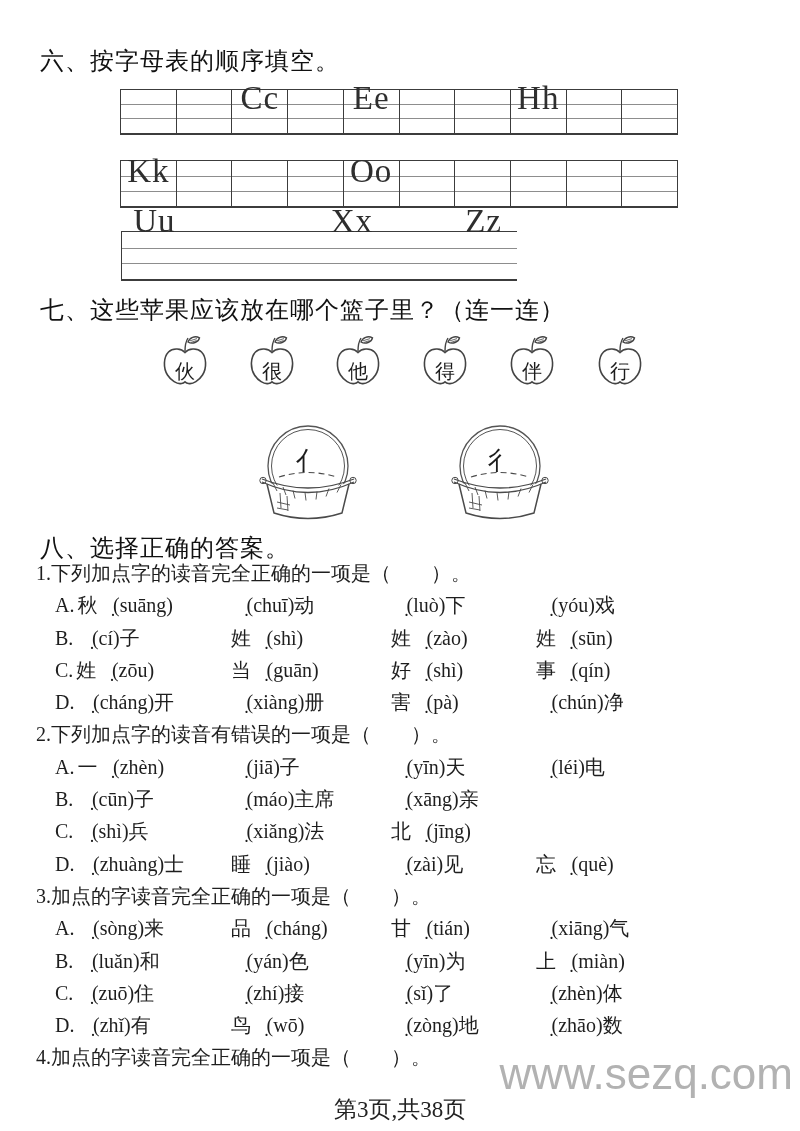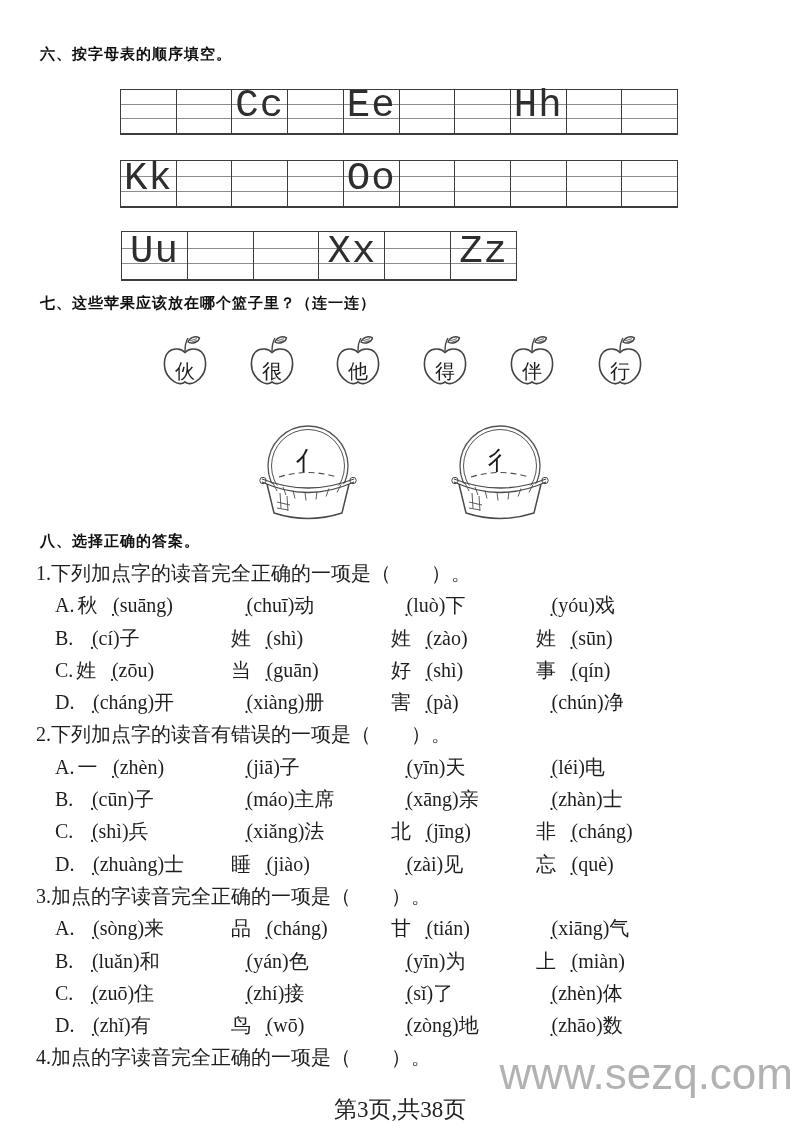--- a/index.html
+++ b/index.html
@@ -5,43 +5,43 @@
   html,body{margin:0;padding:0;background:#888;}
   .page{
     position:relative;width:800px;height:1131px;margin:0 auto;
     background:#ffffff;overflow:hidden;
     font-family:"Liberation Serif",serif;color:#222;
   }
   
   .sec-title{
     position:absolute;left:40px;
     font-family:"Liberation Sans",sans-serif;
-    font-weight:bold;font-size:15px;color:#111;letter-spacing:1px;
+    font-weight:normal;font-size:24px;color:#111;letter-spacing:1px;
     white-space:nowrap;
   }
   #t6{top:45px;}
   #t7{top:294px;}
   #t8{top:532px;}
   
   .abc-row{
     position:absolute;display:flex;
     border-top:1.5px solid #3c3c3c;border-bottom:2px solid #3c3c3c;
     border-left:1px solid #3c3c3c;
     box-sizing:border-box;
   }
   #r1{left:120px;top:89px;width:558px;height:46px;}
   #r2{left:120px;top:160px;width:558px;height:48px;}
-  #r3{left:121px;top:231px;width:396px;height:50px;}
+  #r3{left:121px;top:231px;width:396px;height:50px;align-items:center;}
   .abc-row .ml{position:absolute;left:0;right:0;height:1px;background:#8d8d8d;}
   .abc-row .ml.a{top:33%;}
   .abc-row .ml.b{top:66%;}
   .cell{flex:1;position:relative;border-right:1px solid #3c3c3c;box-sizing:border-box;}
   .abc{
-    position:absolute;left:50%;transform:translateX(-50%);bottom:7px;
-    font-family:Liberation Mono, monospace;font-size:39px;line-height:1;
+    position:absolute;left:50%;transform:translateX(-50%);bottom:18px;
+    font-family:Liberation Serif, serif;font-size:33px;line-height:1;
     color:#2e2e2e;letter-spacing:1px;white-space:nowrap;
   }
   
   .apple{position:absolute;top:336px;width:48px;height:58px;}
   .apple svg{position:absolute;left:0;top:0;}
   .apple-char{
     position:absolute;left:0;right:0;top:22px;text-align:center;
     font-size:20px;color:#1c1c1c;
   }
   
@@ -317,27 +317,25 @@
     <div class="qline opts">
       <span><span class="lab">A.</span><span>一阵̣(zhèn)</span></span>
       <span>夹̣(jiā)子</span>
       <span>阴̣(yīn)天</span>
       <span>雷̣(léi)电</span>
     </div>
     <div class="qline opts">
       <span><span class="lab">B.</span><span>村̣(cūn)子</span></span>
       <span>毛̣(máo)主席</span>
       <span>乡̣(xāng)亲</span>
-      <span>战̣(zhàn)士</span>
     </div>
     <div class="qline opts">
       <span><span class="lab">C.</span><span>士̣(shì)兵</span></span>
       <span>想̣(xiǎng)法</span>
       <span>北京̣(jīng)</span>
-      <span>非常̣(cháng)</span>
     </div>
     <div class="qline opts">
       <span><span class="lab">D.</span><span>壮̣(zhuàng)士</span></span>
       <span>睡觉̣(jiào)</span>
       <span>再̣(zài)见</span>
       <span>忘却̣(què)</span>
     </div>
 
     <div class="qline">3.加点的字读音完全正确的一项是（　　）。</div>
     <div class="qline opts">

